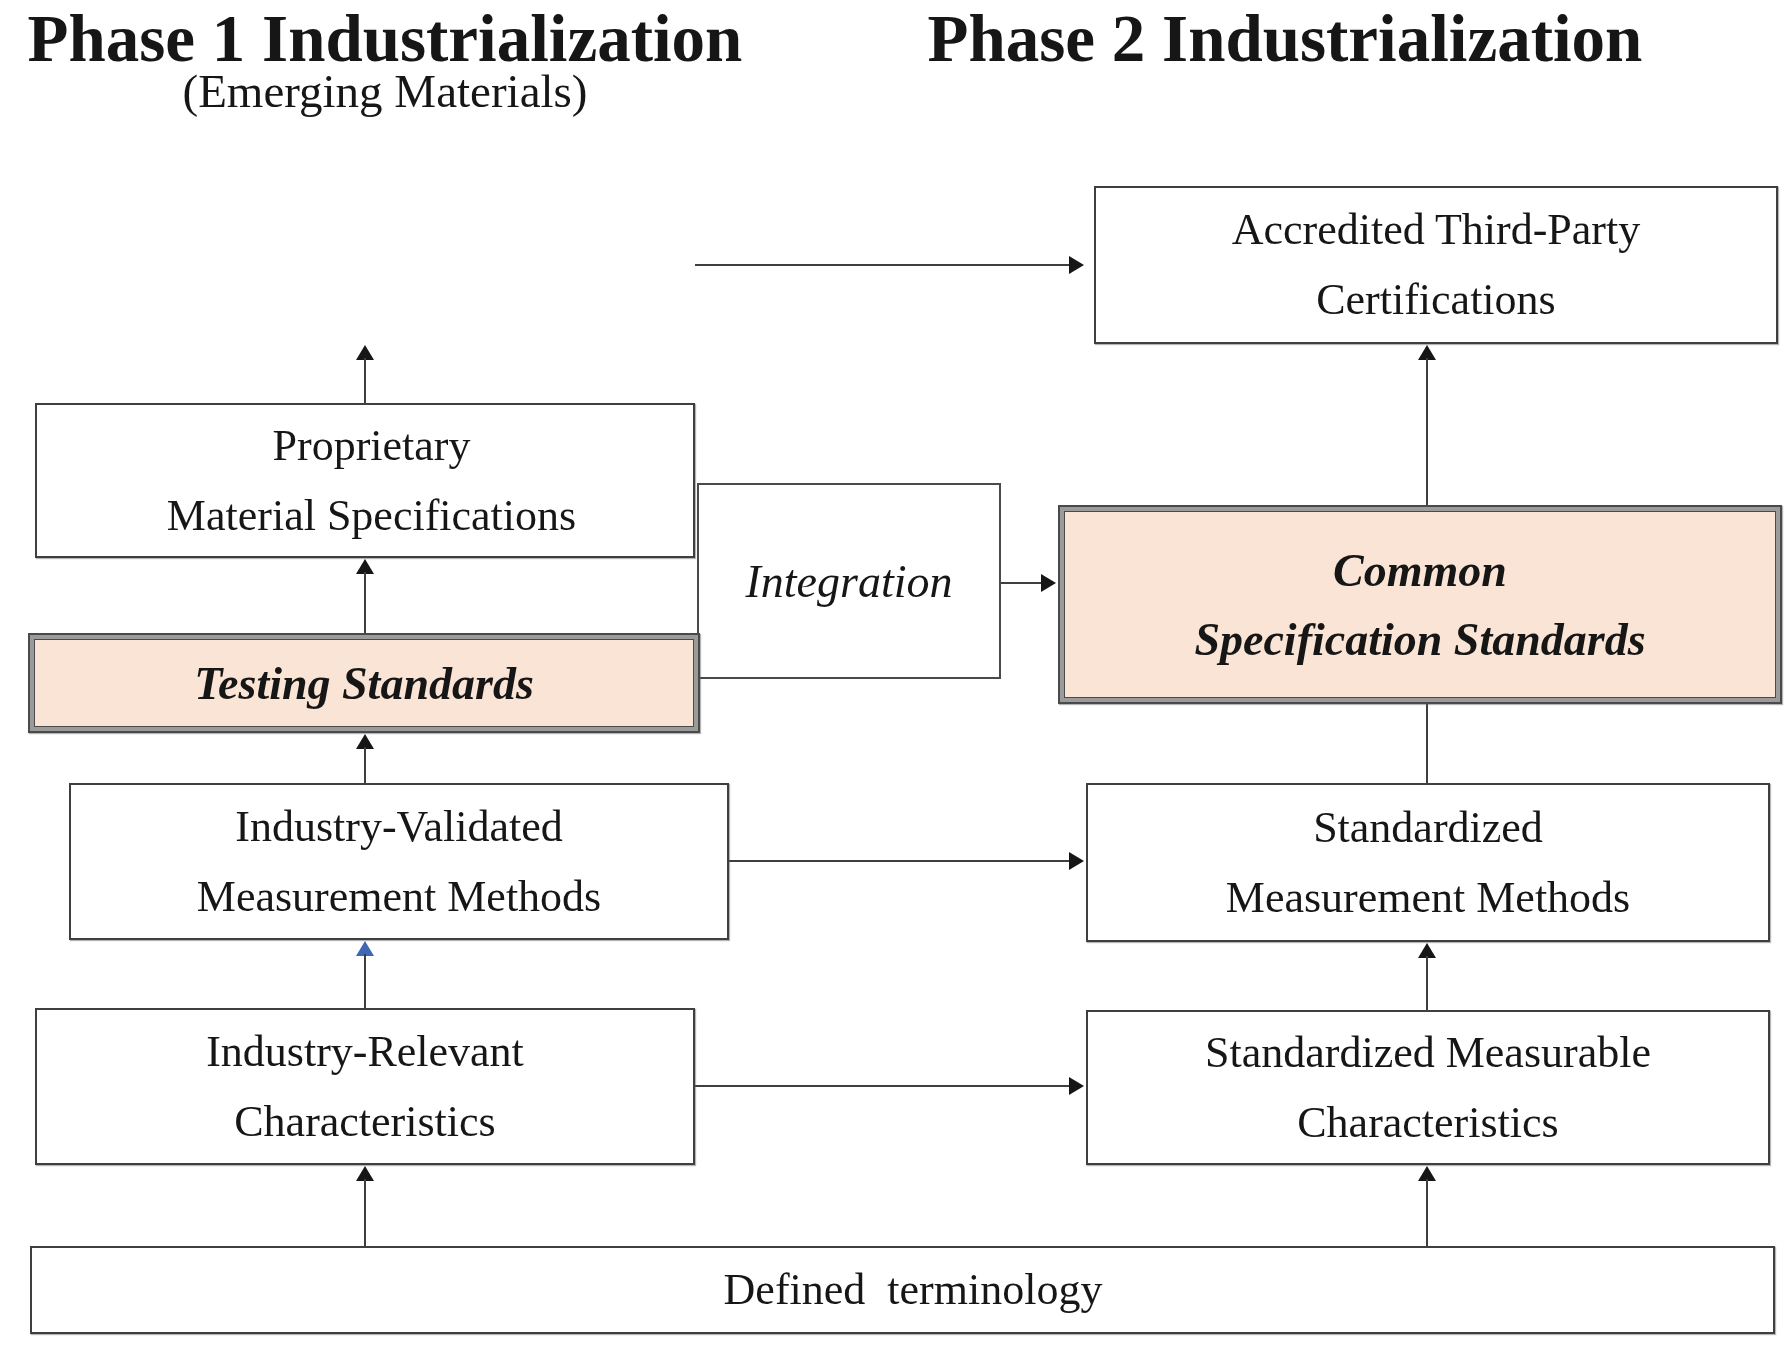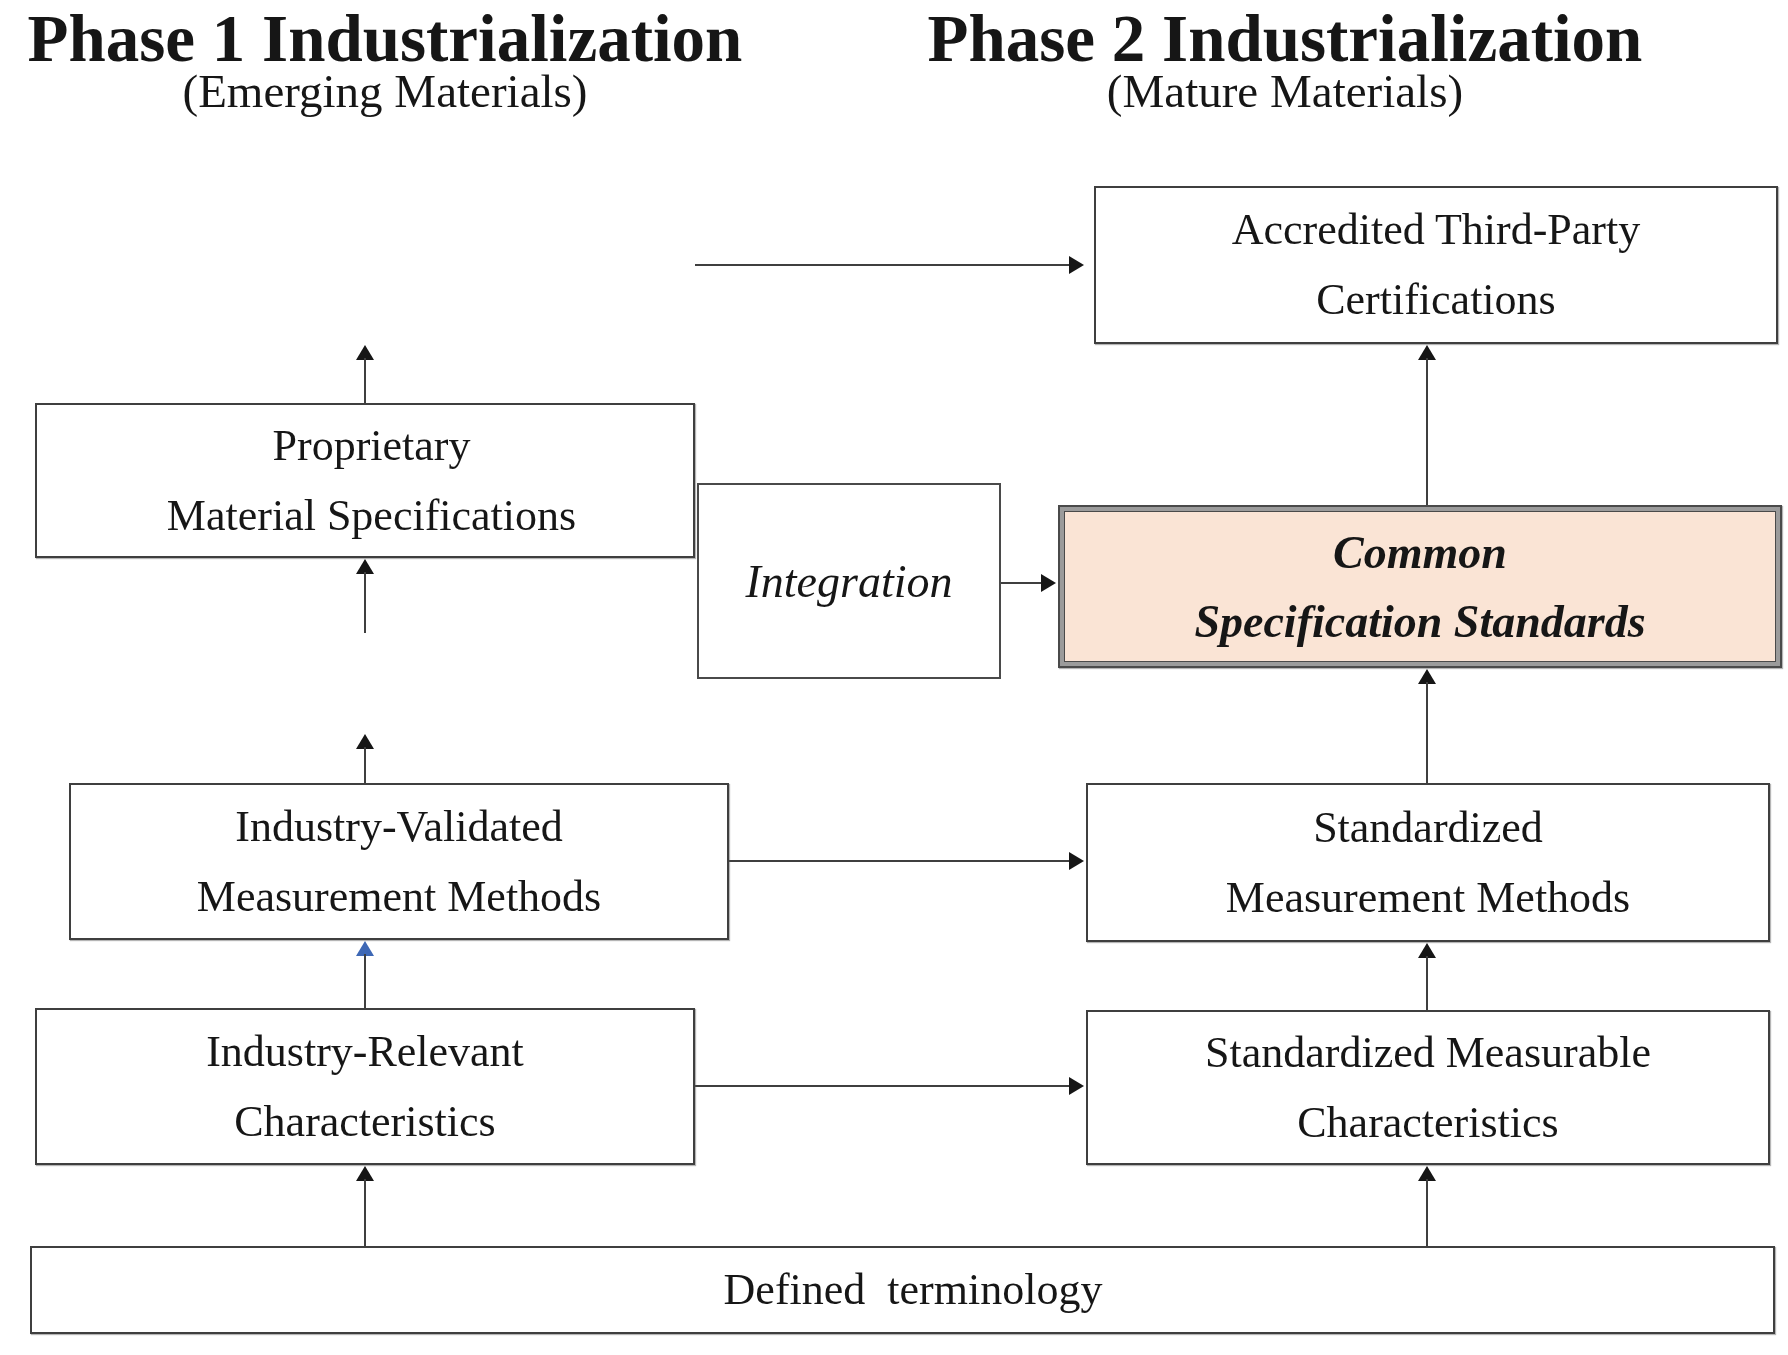--- a/index.html
+++ b/index.html
@@ -84,40 +84,42 @@
   }
 </style>
 </head>
 <body>
 
 <div id="canvas">
 
   <div class="hdr title" style="left:0px;top:2px;width:770px;">Phase 1 Industrialization</div>
   <div class="hdr subtitle" style="left:0px;top:66px;width:770px;">(Emerging Materials)</div>
   <div class="hdr title" style="left:905px;top:2px;width:760px;">Phase 2 Industrialization</div>
-  <div class="hdr subtitle" style="left:905px;top:66px;width:760px;">(Mature Materials)</div>
 
   <div class="box" style="left:35px;top:403px;width:660px;height:155px;padding-left:13px;">
     <div class="lbl">Proprietary
 Material Specifications</div>
+  </div>
+  <div class="box highlight" style="left:28px;top:633px;width:672px;height:100px;">
+    <div class="lbl">Testing Standards</div>
   </div>
   <div class="box" style="left:35px;top:783px;width:660px;height:157px;margin-left:34px;">
     <div class="lbl">Industry-Validated
 Measurement Methods</div>
   </div>
   <div class="box" style="left:35px;top:1008px;width:660px;height:157px;">
     <div class="lbl">Industry-Relevant
 Characteristics</div>
   </div>
 
   <div class="box" style="left:1086px;top:186px;width:684px;height:158px;margin-left:8px;">
     <div class="lbl">Accredited Third-Party
 Certifications</div>
   </div>
-  <div class="box highlight" style="left:1058px;top:505px;width:724px;height:163px;">
+  <div class="box highlight" style="left:1058px;top:505px;width:724px;height:199px;">
     <div class="lbl">Common
 Specification Standards</div>
   </div>
   <div class="box" style="left:1086px;top:783px;width:684px;height:159px;">
     <div class="lbl">Standardized
 Measurement Methods</div>
   </div>
   <div class="box" style="left:1086px;top:1010px;width:684px;height:155px;">
     <div class="lbl">Standardized Measurable
 Characteristics</div>

